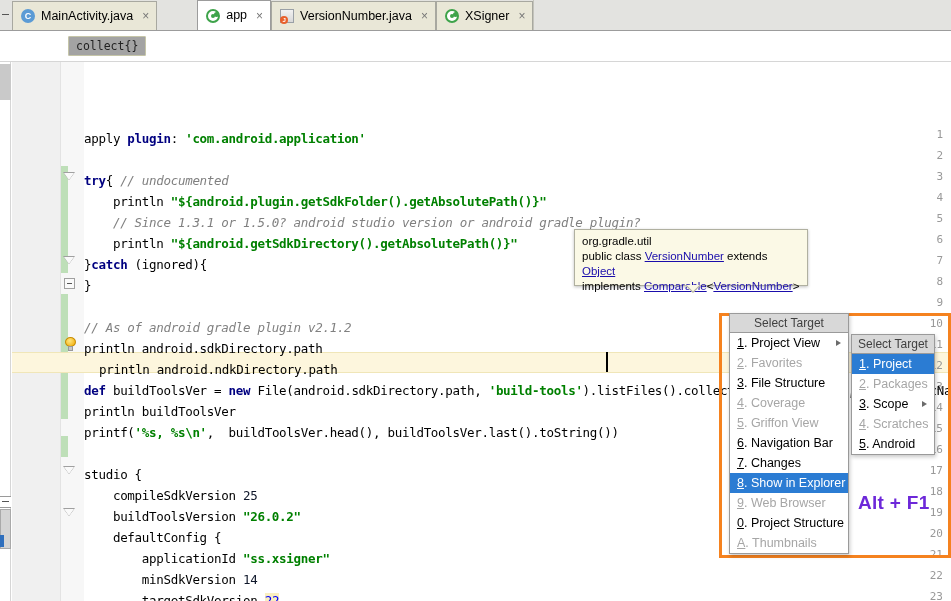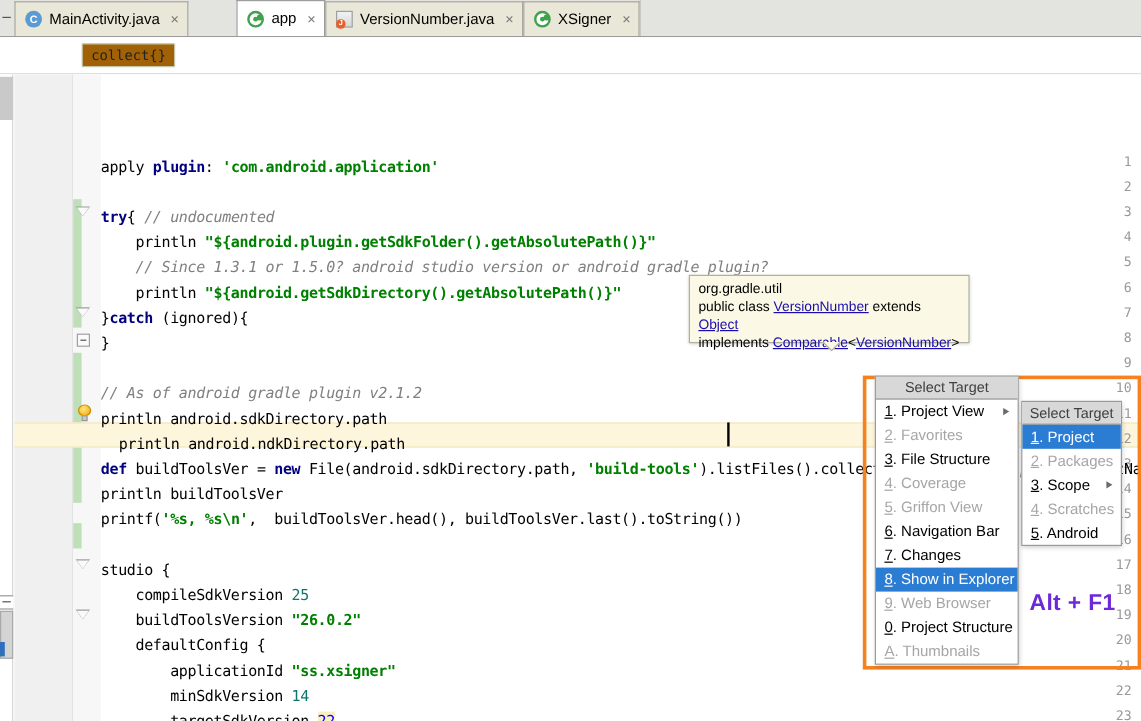--- a/index.html
+++ b/index.html
@@ -73,21 +73,21 @@
     display:flex;align-items:center;justify-content:center;line-height:1;
   }
 
   
   .breadcrumbbar{
     position:absolute;left:0;top:31px;width:951px;height:31px;
     background:#ffffff;border-bottom:1px solid #d6d6d6;box-sizing:border-box;
   }
   .crumb{
     position:absolute;left:68px;top:5px;
-    background:#a16207;border:1px solid #c5c5a8;
+    background:#a3a3a3;border:1px solid #c5c5a8;
     padding:2px 7px;font-family:"DejaVu Sans Mono",monospace;
     font-size:11.5px;color:#222;border-radius:1px;
     cursor:default;
   }
 
   
   .editor{
     position:absolute;left:0;top:62px;width:951px;height:539px;
     background:#ffffff;overflow:hidden;
   }
@@ -137,21 +137,21 @@
     letter-spacing:-0.3px;
   }
   .rowhl{
     position:absolute;left:12px;right:0;height:21px;background:#fdf6dd;
   }
   .rowhl-border{border-top:1px solid #f0e6b8;border-bottom:1px solid #f0e6b8;box-sizing:border-box;}
 
   .kw{color:#000080;font-weight:bold;}
   .str{color:#008000;font-weight:bold;}
   .cmt{color:#808080;font-style:italic;}
-  .num{color:#0f766e;text-align:center;}
+  .num{color:#0f172a;text-align:center;}
   .lnk{color:#0000cc;text-decoration:underline;}
   .numhl{color:#0000ff;background:#faefc0;}
 
   .fold{
     position:absolute;width:11px;height:11px;border:1px solid #a0a0a0;
     background:#fafafa;box-sizing:border-box;
   }
   .fold.minus:after{
     content:"";position:absolute;left:2px;top:4px;width:5px;height:1px;background:#555;
   }

